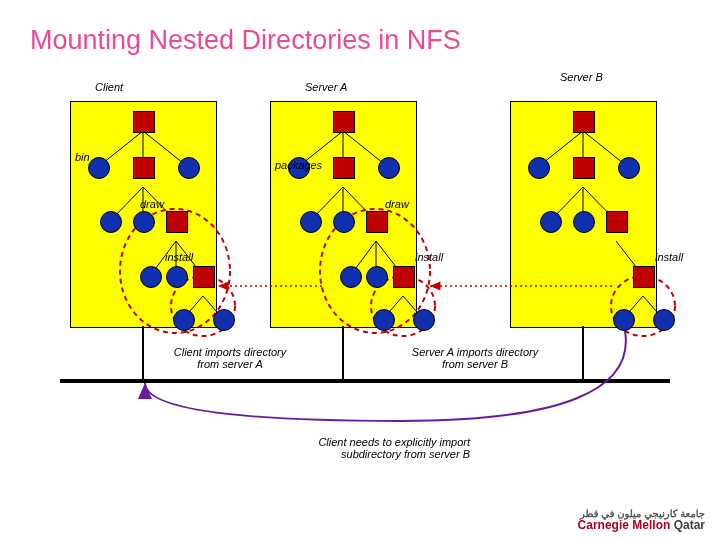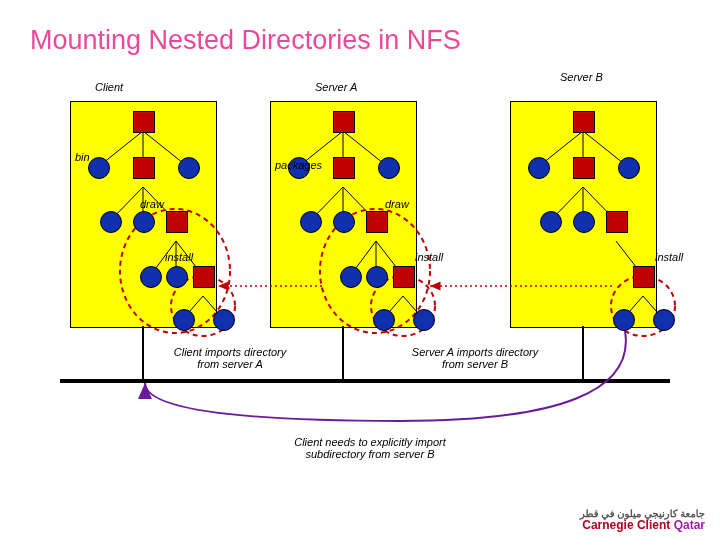--- a/index.html
+++ b/index.html
@@ -71,21 +71,21 @@
   }
 </style>
 </head>
 <body>
 
 <div class="title">Mounting Nested Directories in NFS</div>
 
 <div class="stage">
 
   <div class="label" style="left:95px; top:10px;">Client</div>
-  <div class="label" style="left:315px; top:10px;">Server A</div>
+  <div class="label" style="left:305px; top:10px;">Server A</div>
   <div class="label" style="left:560px; top:0;">Server B</div>
 
   <div class="panel" style="left:70px; top:30px; width:145px; height:225px;"></div>
   <div class="panel" style="left:270px; top:30px; width:145px; height:225px;"></div>
   <div class="panel" style="left:510px; top:30px; width:145px; height:225px;"></div>
 
   <svg class="overlay">
 
     <line x1="143" y1="60" x2="98" y2="96" stroke="#000" stroke-width="1"></line>
     <line x1="143" y1="60" x2="143" y2="96" stroke="#000" stroke-width="1"></line>
@@ -197,22 +197,22 @@
   <div class="sq" style="left:606px; top:140px;"></div>
   <div class="sq" style="left:633px; top:195px;"></div>
   <div class="label" style="left:655px; top:180px;">install</div>
   <div class="ci" style="left:613px; top:238px;"></div>
   <div class="ci" style="left:653px; top:238px;"></div>
 
   <div class="label center" style="left:400px; top:275px; width:150px; white-space:normal;">Server A imports directory
 from server B</div>
   <div class="label center" style="left:165px; top:275px; width:130px; white-space:normal;">Client imports directory
 from server A</div>
-  <div class="label center" style="left:270px; top:365px; width:200px; white-space:normal;">Client needs to explicitly import
+  <div class="label center" style="left:270px; top:365px; width:200px; white-space:normal;text-align:right;">Client needs to explicitly import
 subdirectory from server B</div>
 
 </div>
 
 <div class="footer">
   <div class="ar">جامعة كارنيجي ميلون في قطر</div>
-  <span>Carnegie Client</span>
-  <span style="color:#a21caf;">Qatar</span>
+  <span>Carnegie Mellon</span>
+  <span style="color:#404040;">Qatar</span>
 </div>
 
 </body></html>

